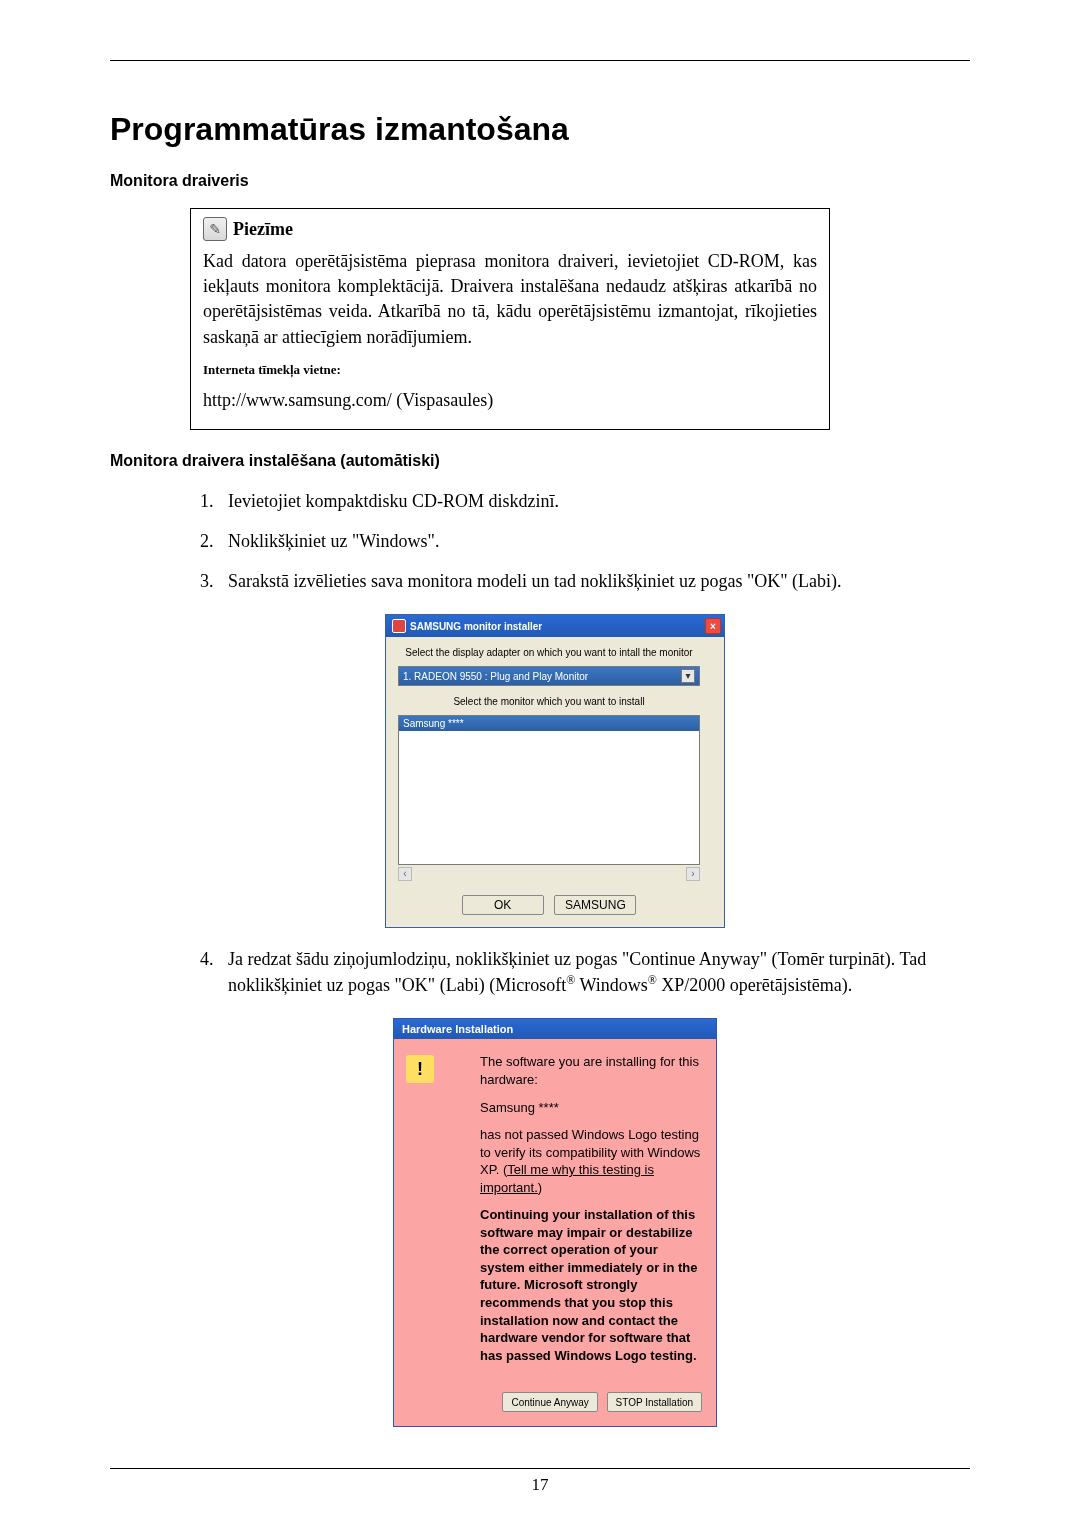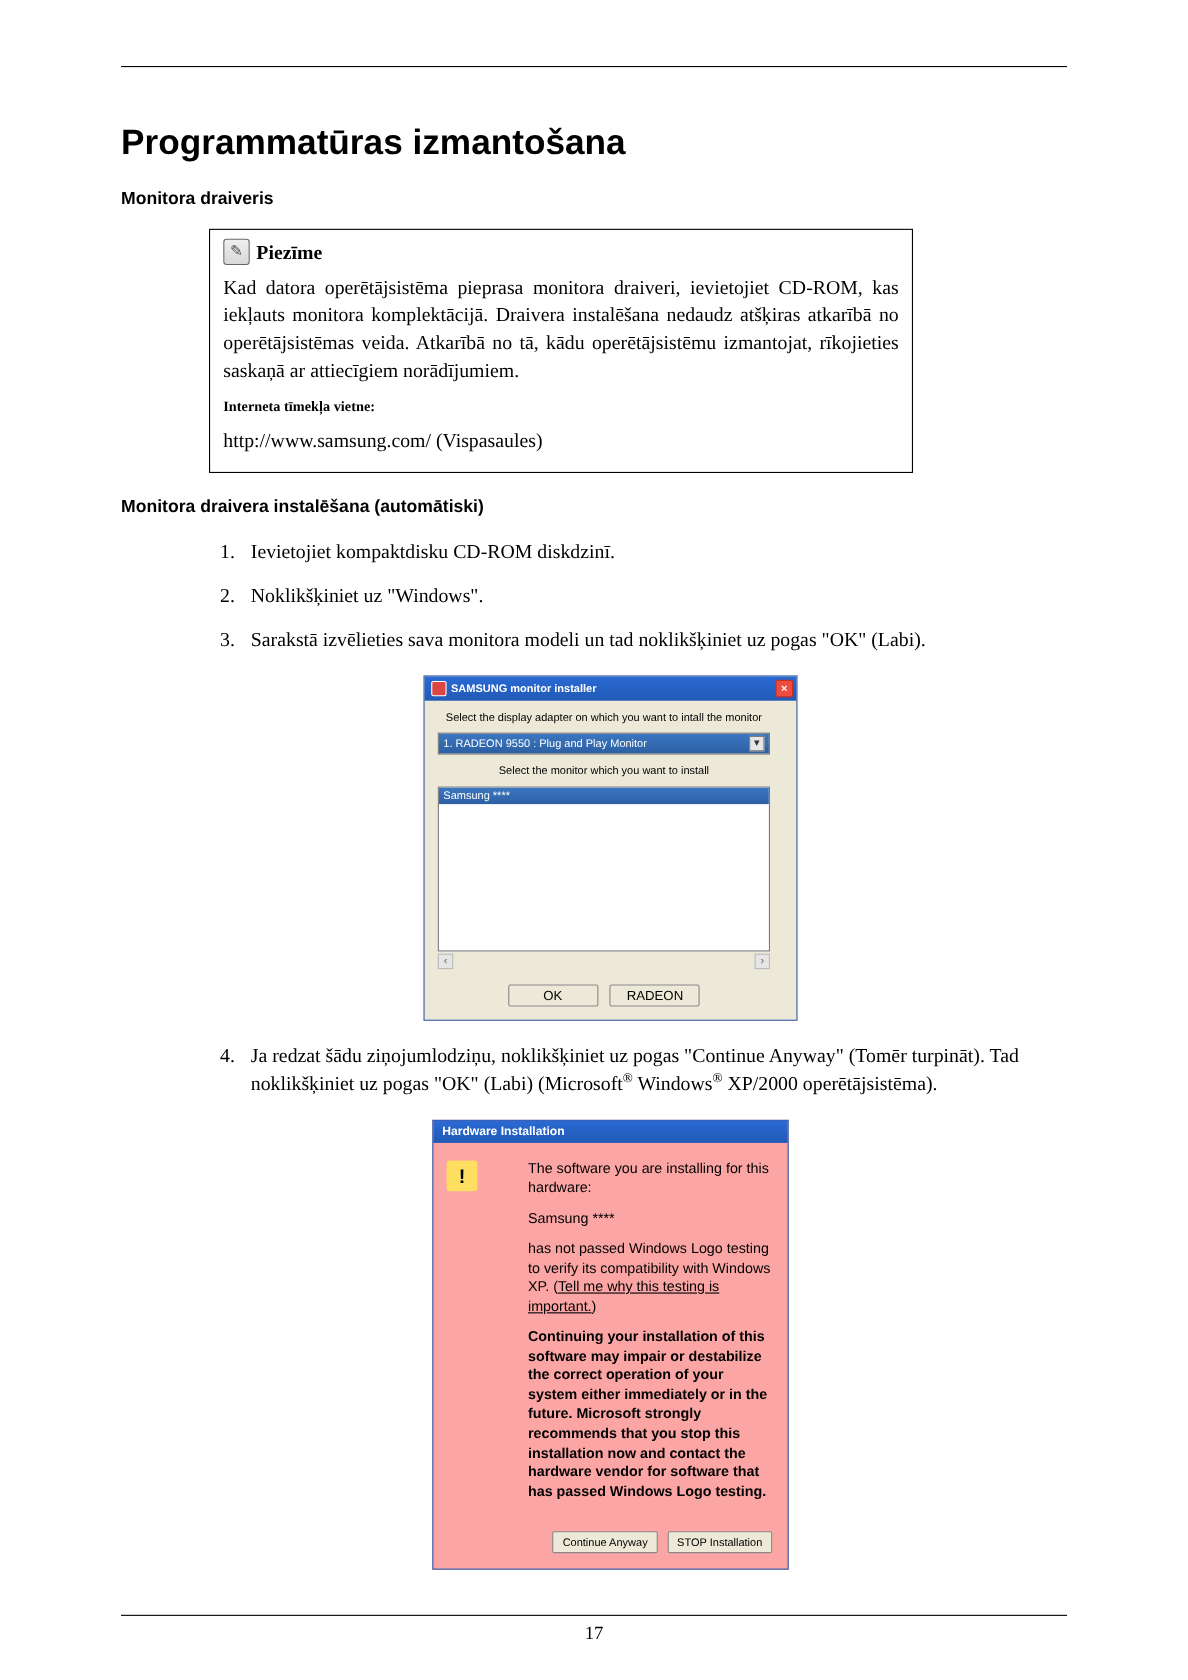--- a/index.html
+++ b/index.html
@@ -187,21 +187,21 @@
       <div class="dlg1-label">Select the monitor which you want to install</div>
       <div class="dlg1-list">
         <div class="dlg1-list-sel">Samsung ****</div>
       </div>
       <div class="dlg1-scroll">
         <span class="dlg1-scroll-btn">‹</span>
         <span class="dlg1-scroll-btn">›</span>
       </div>
       <div class="dlg1-btns">
         <button>OK</button>
-        <button>RADEON</button>
+        <button>SAMSUNG</button>
       </div>
     </div>
   </div>
 </div>
 
 <ol class="steps" start="4">
   <li>
     <span>Ja redzat šādu ziņojumlodziņu, noklikšķiniet uz pogas "Continue Anyway" (Tomēr turpināt). Tad noklikšķiniet uz pogas "OK" (Labi) (Microsoft</span><span class="sup">®</span><span> Windows</span><span class="sup">®</span><span> XP/2000 operētājsistēma).</span>
   </li>
 </ol>

